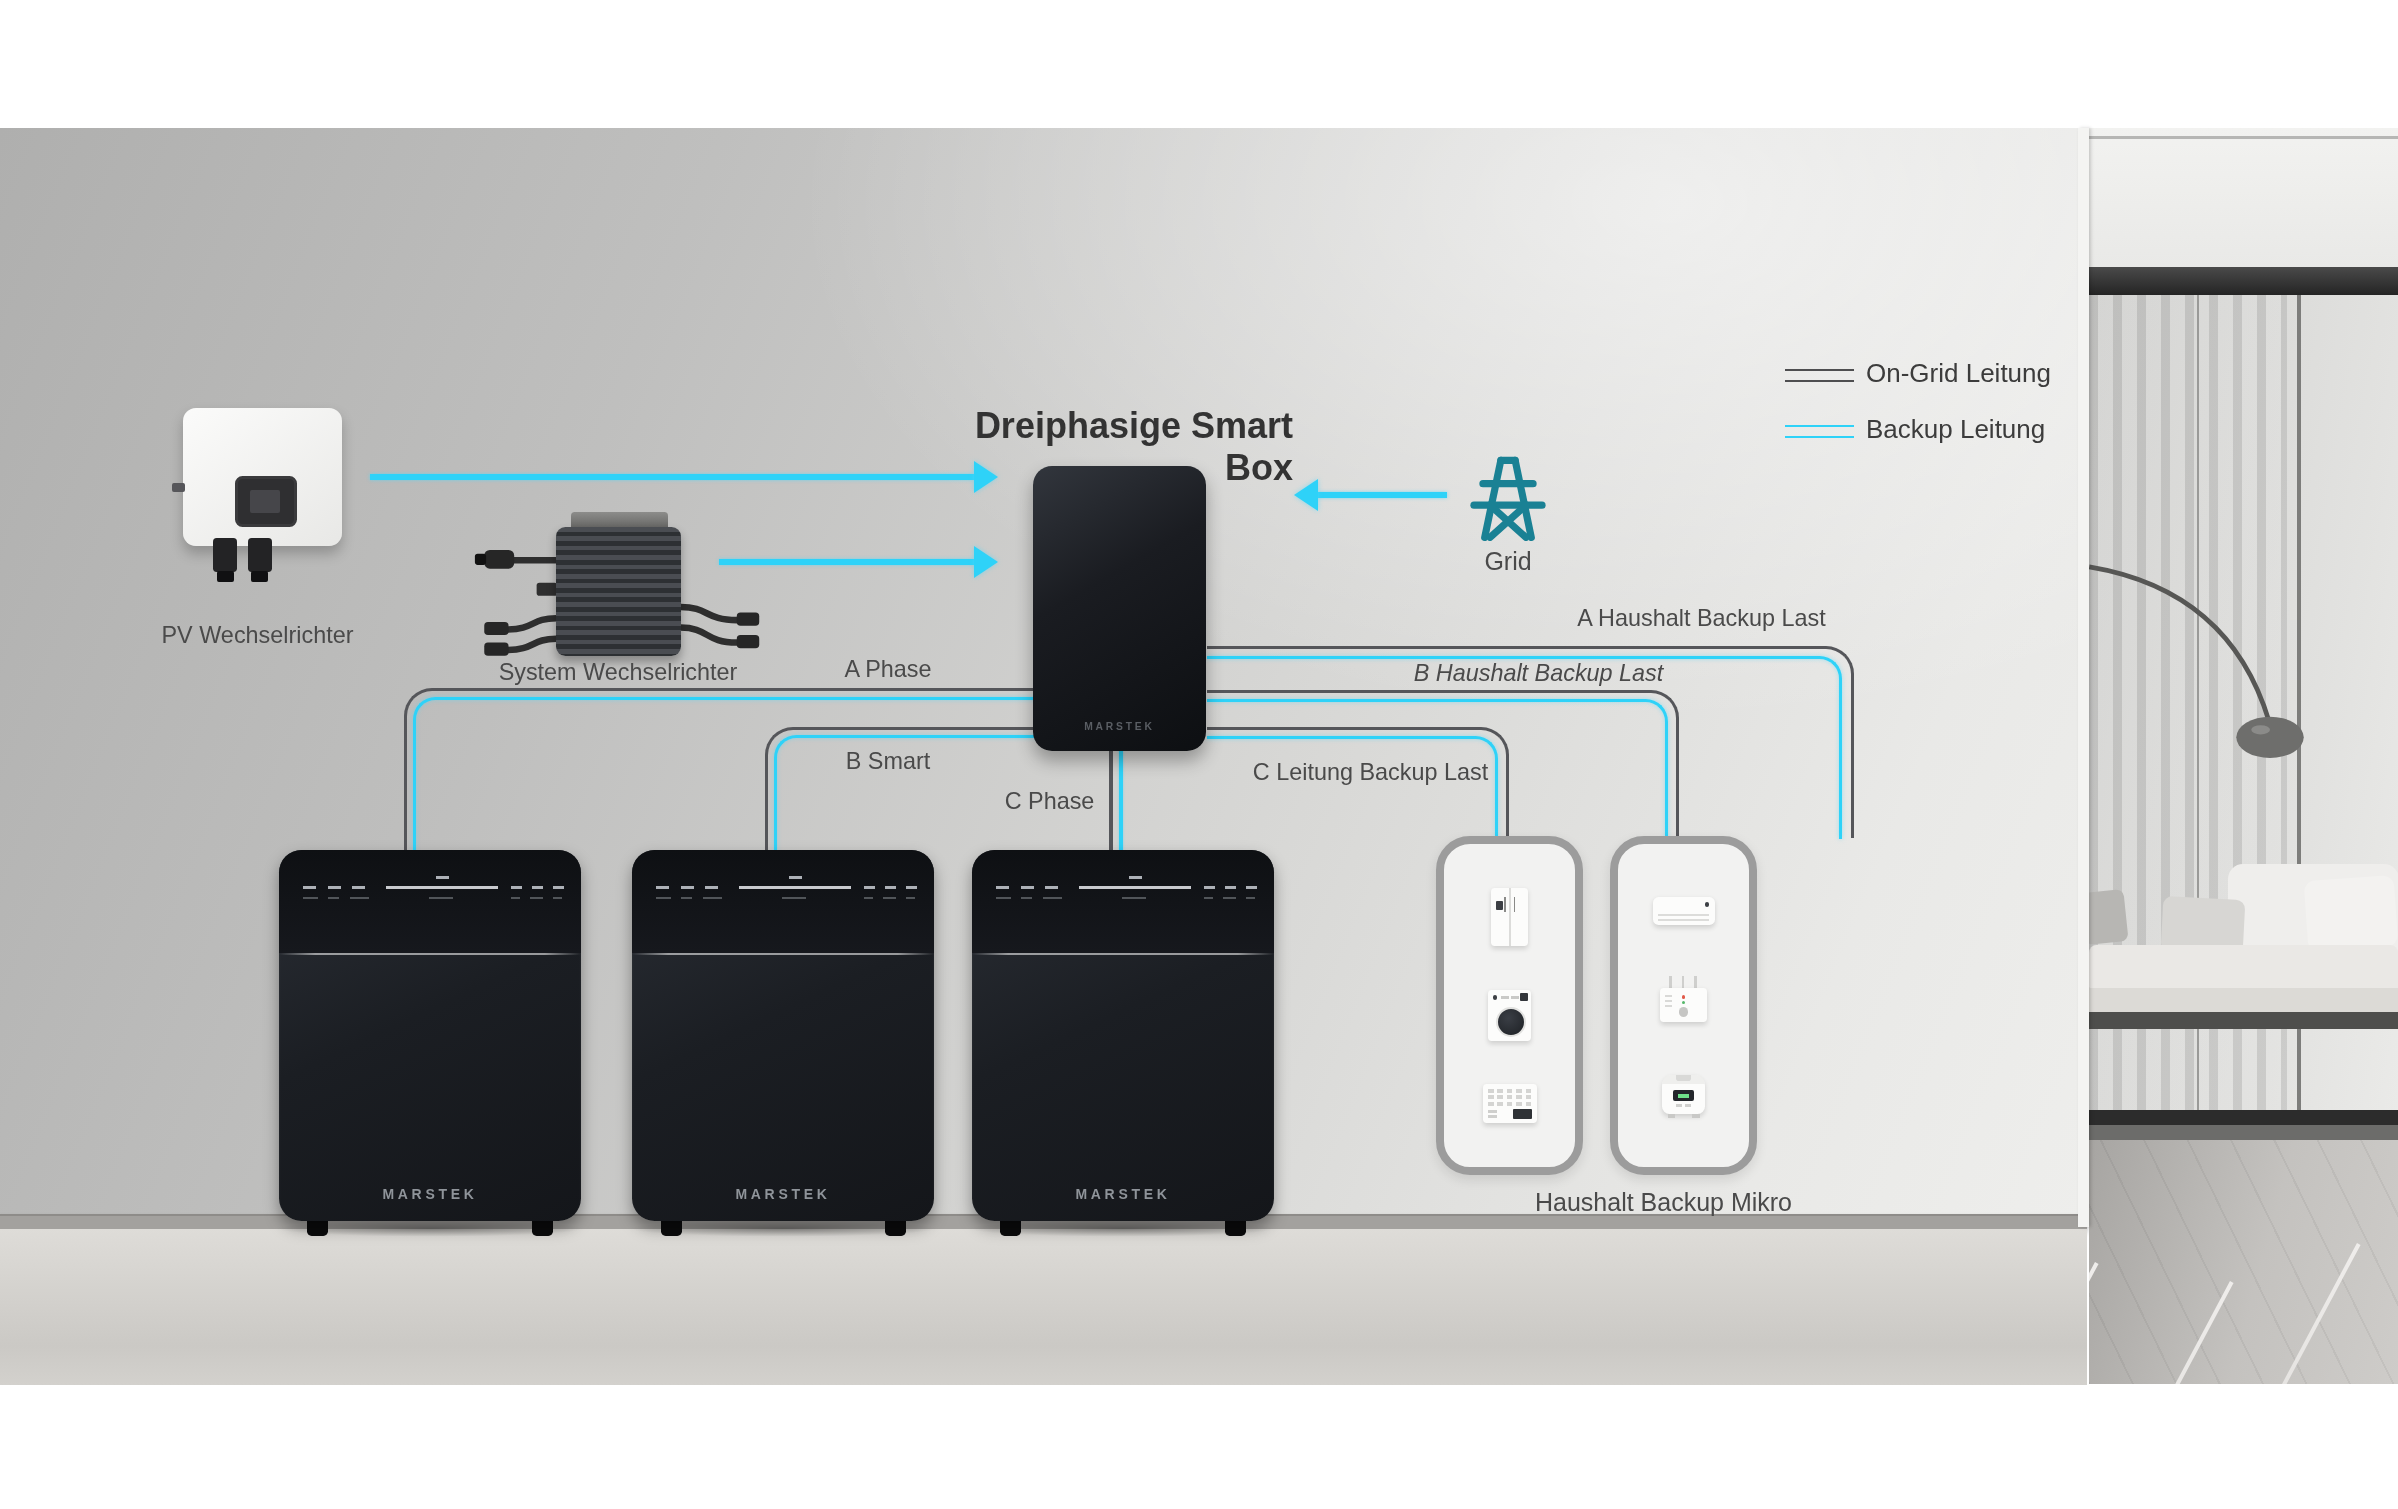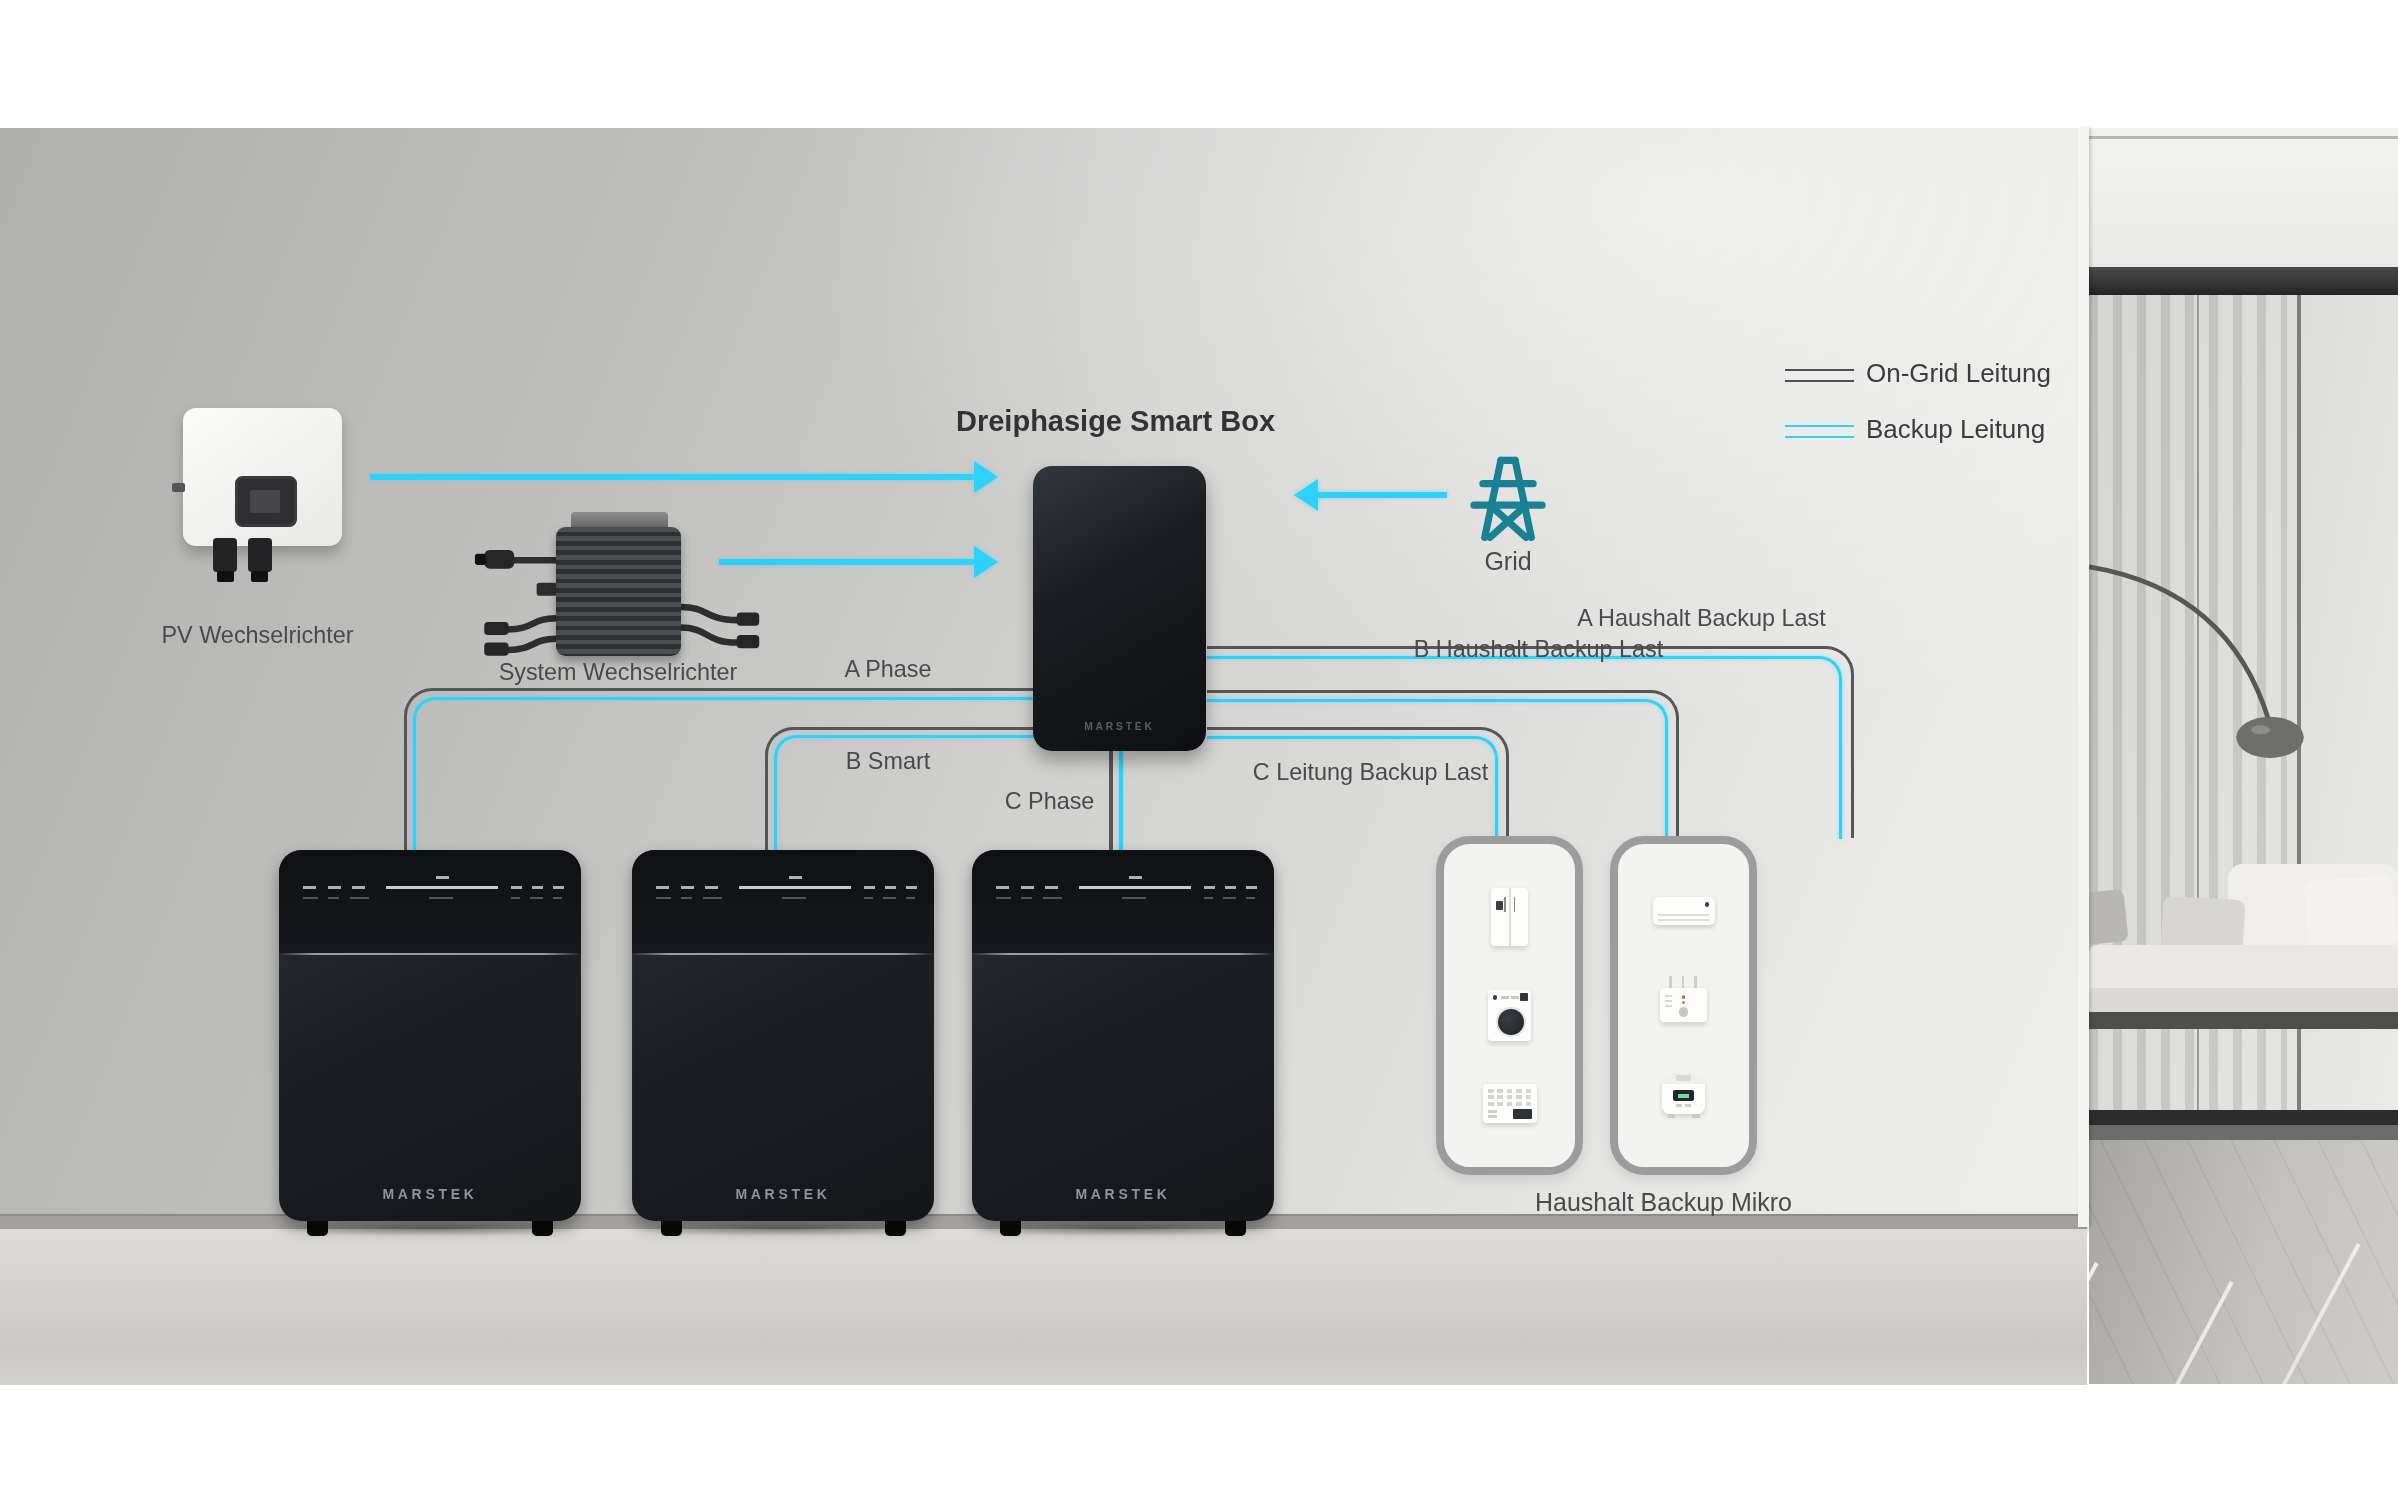--- a/index.html
+++ b/index.html
@@ -36,21 +36,21 @@
   .ph-track1{position:absolute;left:0;top:982px;width:100%;height:15px;background:#2c2c2c;}
   .ph-track2{position:absolute;left:0;top:997px;width:100%;height:15px;background:#6c6c6a;}
   .ph-floor{position:absolute;left:0;top:1012px;width:100%;height:245px;
             background:
              repeating-linear-gradient(64deg,rgba(0,0,0,.05) 0 1.9px,rgba(0,0,0,0) 1.9px 39px),
              linear-gradient(105deg,#a7a5a2,#c4c2bf 55%,#ceccc9);}
   .seam{position:absolute;width:3.7px;height:394px;background:linear-gradient(#efedeb,#d8d6d3);transform:rotate(28deg);transform-origin:top left;}
   
   .title{position:absolute;left:165px;top:197px;font-size:71px;font-weight:800;letter-spacing:-1.9px;color:#0f0f0f;}
   .lbl{position:absolute;font-size:23.4px;color:#4a4a4a;text-align:center;}
-  .boxlbl{position:absolute;left:956px;top:405px;width:337px;text-align:left;font-size:29px;font-weight:600;color:#333;}
+  .boxlbl{position:absolute;left:956px;top:405px;width:337px;text-align:right;font-size:36px;font-weight:600;color:#333;}
   .household{position:absolute;left:1504px;top:1188px;width:319px;text-align:center;font-size:25px;color:#4a4a4a;}
   .legend-txt{position:absolute;font-size:26px;color:#3c3c3c;}
   .leg-line{position:absolute;width:69px;height:9.4px;border-top:2.8px solid;border-bottom:2.8px solid;}
   
   .lg,.lc{position:absolute;border:0 solid #55565a;}
   .lc{border-color:#2ed2f8;filter:drop-shadow(0 0 1.9px rgba(80,215,250,.55));}
   .cornL{border-top-width:3.7px;border-left-width:3.7px;border-top-left-radius:28px;}
   .cornR{border-top-width:3.7px;border-right-width:3.7px;border-top-right-radius:28px;}
   .vbar{position:absolute;width:3.7px;}
   .vgray{background:#55565a;}
@@ -203,21 +203,21 @@
       <path d="M30 56 L70 92"></path>
       <path d="M70 56 L30 92"></path>
     </g>
   </svg>
   <div class="lbl" style="left:1452px;top:547px;width:112px;font-size:25px;">Grid</div>
 
   <div class="lbl" style="left:806px;top:656px;width:164px;">A Phase</div>
   <div class="lbl" style="left:806px;top:748px;width:164px;">B Smart</div>
   <div class="lbl" style="left:965px;top:788px;width:169px;">C Phase</div>
   <div class="lbl" style="left:1561px;top:605px;width:281px;">A Haushalt Backup Last</div>
-  <div class="lbl" style="left:1398px;top:636px;width:281px;">B Haushalt Backup Last</div>
+  <div class="lbl" style="left:1398px;top:660px;width:281px;font-style:italic;">B Haushalt Backup Last</div>
   <div class="lbl" style="left:1230px;top:759px;width:281px;">C Leitung Backup Last</div>
 
   <div class="bshadow" style="left:270px;top:1220px;width:320px;"></div>
   <div class="bshadow" style="left:623px;top:1220px;width:320px;"></div>
   <div class="bshadow" style="left:962px;top:1220px;width:320px;"></div>
 
   <div class="foot" style="left:307px;top:1221px;"></div>
   <div class="foot" style="left:532px;top:1221px;"></div>
   <div class="foot" style="left:661px;top:1221px;"></div>
   <div class="foot" style="left:885px;top:1221px;"></div>

